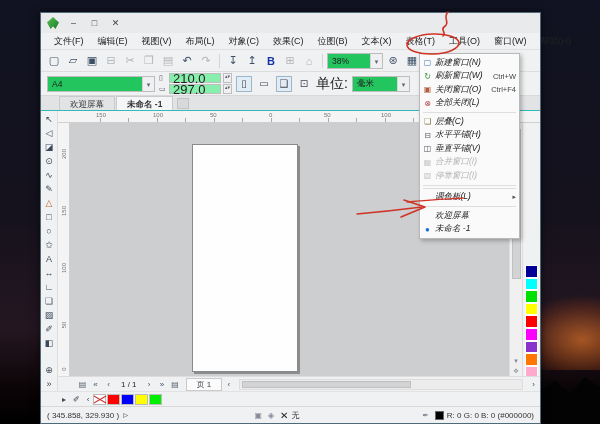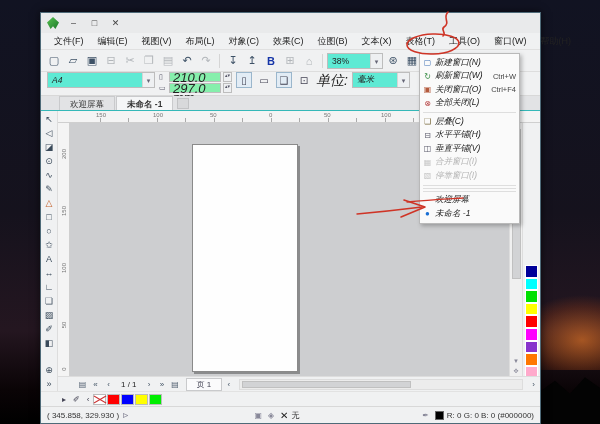--- a/index.html
+++ b/index.html
@@ -36,25 +36,25 @@
   .wbtn { width:19px; height:15px; text-align:center; line-height:14px; font-size:9px; color:#444; }
 
   .menubar { height:17px; background:#f0f1f2; display:flex; align-items:center; padding-left:6px; border-bottom:1px solid #e0e0e0; flex:0 0 auto; }
   .mitem { padding:2px 7px; font-size:9px; color:#222; white-space:nowrap; }
 
   .toolbar { height:22px; background:#f0f1f2; display:flex; align-items:center; padding:0 4px; gap:1px; border-bottom:1px solid #dddddd; flex:0 0 auto; }
   .tbtn { width:18px; height:18px; display:flex; align-items:center; justify-content:center; font-size:11px; color:#3d5166; }
   .tbtn.gray { color:#b2b6ba; }
   .tbtn.blue { color:#1535a8; font-weight:bold; font-size:11px; }
   .tsep { width:1px; height:14px; background:#d5d5d5; margin:0 3px; }
-  .combo { height:16px; background:#5eead4; border:1px solid #bdbdbd; display:flex; align-items:center; font-size:8.5px; padding-left:4px; position:relative; }
+  .combo { height:16px; background:#22c55e; border:1px solid #bdbdbd; display:flex; align-items:center; font-size:8.5px; padding-left:4px; position:relative; }
   .combo .arr { margin-left:auto; width:12px; text-align:center; color:#667; font-size:7px; background:#eef0f2; align-self:stretch; line-height:15px; border-left:1px solid #d5d5d5; }
   .zoomcombo { width:56px; }
 
-  .propbar { height:24px; background:#f0f1f2; display:flex; align-items:flex-start; padding:0 6px; gap:4px; border-bottom:1px solid #d8d8d8; flex:0 0 auto;font-style:italic; }
+  .propbar { height:24px; background:#f0f1f2; display:flex; align-items:center; padding:0 6px; gap:4px; border-bottom:1px solid #d8d8d8; flex:0 0 auto; }
   .paper { width:108px; }
   .dims { display:flex; flex-direction:column; gap:1px; }
   .dimrow { display:flex; align-items:center; gap:2px; }
   .dimicon { font-size:7px; color:#556; width:8px; }
   .dimfield { width:52px; height:10px; background:#86efac; border:1px solid #bdbdbd; font-size:13px; padding-left:3px; line-height:9px; }
   .spin { width:9px; height:10px; background:#eef0f2; border:1px solid #bdbdbd; font-size:5px; line-height:4px; text-align:center; color:#556; }
   .obtn { width:16px; height:16px; border:1px solid transparent; display:flex; align-items:center; justify-content:center; color:#445; font-size:10px; }
   .obtn.pressed { background:#e2ecf5; border-color:#9ab6cc; }
   .plabel { font-size:14px; color:#222; white-space:nowrap; }
   .unitcombo { width:58px; }
@@ -382,20 +382,25 @@
     <div class="mi dis">
       <span class="ico">▦</span>
       <span class="lbl">合并窗口(I)</span>
     </div>
     <div class="mi dis">
       <span class="ico">▧</span>
       <span class="lbl">停靠窗口(I)</span>
     </div>
     <div class="msep"></div>
     <div class="msep"></div>
+    <div class="mi">
+      <span class="ico"></span>
+      <span class="lbl">调色板(L)</span>
+      <span class="sub">▸</span>
+    </div>
     <div class="msep"></div>
     <div class="mi">
       <span class="ico"></span>
       <span class="lbl">欢迎屏幕</span>
     </div>
     <div class="mi">
       <span class="ico radio">●</span>
       <span class="lbl">未命名 -1</span>
     </div>
   </div>

